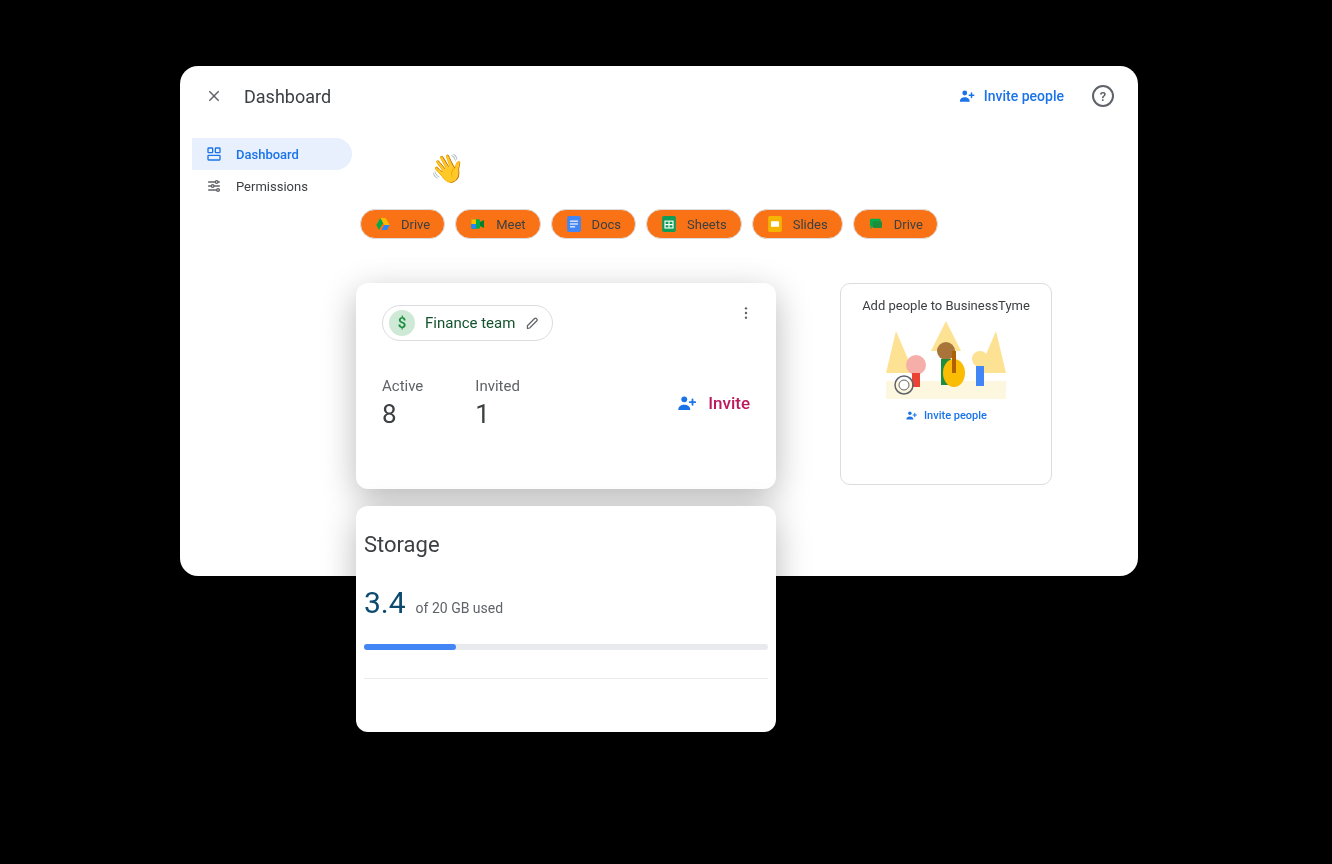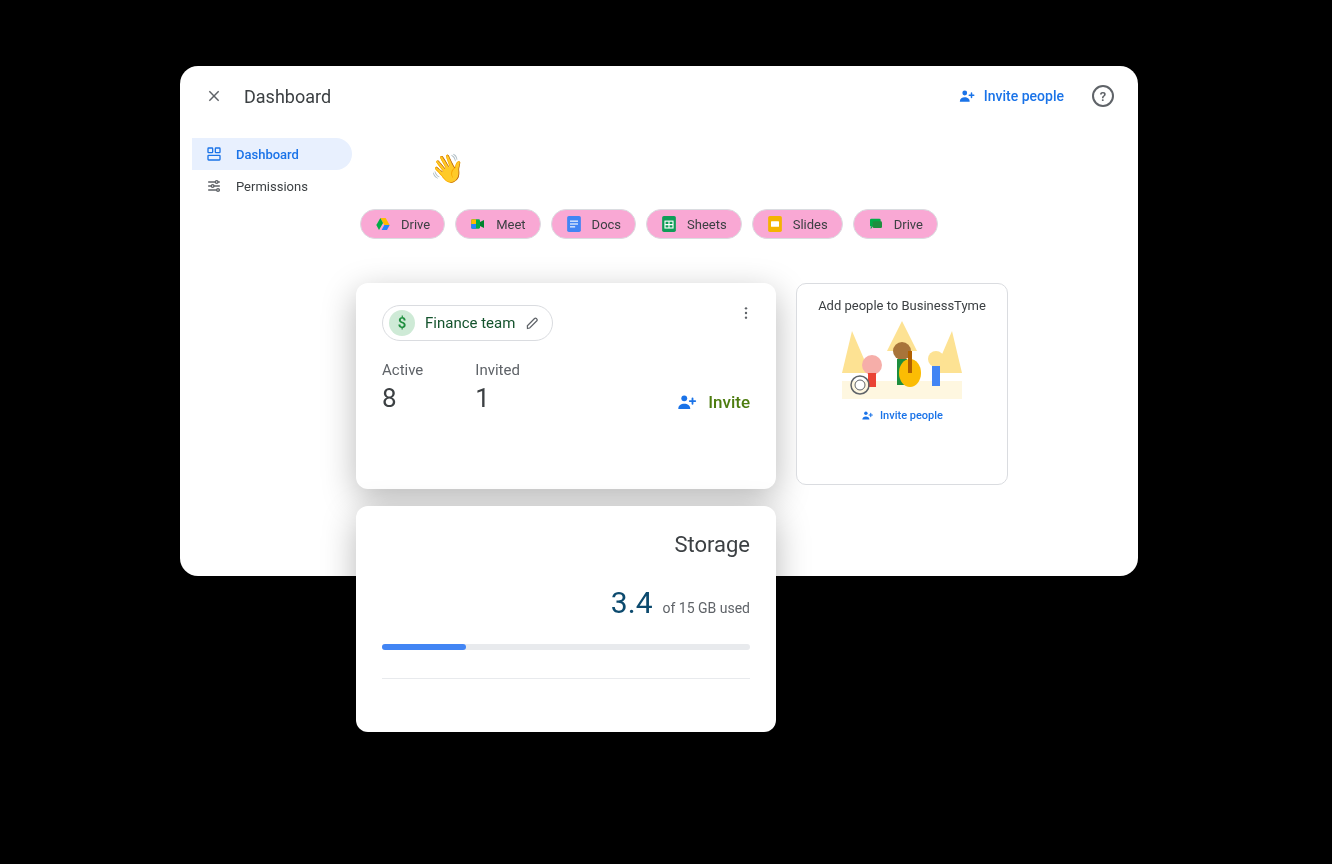--- a/index.html
+++ b/index.html
@@ -50,21 +50,21 @@
     display:flex; align-items:center; gap:18px;
     margin: 14px 0 24px 70px;
     font-size:28px; color:#3c4043;
   }
   
   .apps-row { display:flex; gap:10px; margin-left:0; }
   .app-chip {
     display:flex; align-items:center; gap:10px;
     height:30px; padding:0 14px;
     border:1px solid #dadce0; border-radius:15px;
-    font-size:13px; color:#3c4043; cursor:pointer; background:#f9a8d4;
+    font-size:13px; color:#3c4043; cursor:pointer; background:#f97316;
   }
   .app-chip .ic { width:16px; height:16px; display:flex; align-items:center; justify-content:center;}
   
   .people-card {
     position:absolute; left:356px; top:283px;
     width:420px; height:206px;
     background:#fff; border-radius:12px;
     box-shadow:0 10px 34px rgba(0,0,0,.28);
     padding:22px 26px;
   }
@@ -72,47 +72,46 @@
     display:inline-flex; align-items:center; gap:10px;
     border:1px solid #dadce0; border-radius:20px;
     padding:4px 12px 4px 6px; cursor:pointer;
   }
   .team-badge { width:26px; height:26px; border-radius:50%; background:#ceead6;
     display:flex; align-items:center; justify-content:center; color:#1e8e3e; font-size:15px; font-weight:600;}
   .team-chip .lbl { font-size:15px; color:#14532d;}
   .pencil { color:#5f6368; }
   .kebab { position:absolute; right:22px; top:22px; color:#5f6368; cursor:pointer;}
   .people-title { margin-top:16px; font-size:22px; color:#3c4043;}
-  .stats-row { display:flex; gap:52px; margin-top:20px; align-items:flex-end;}
+  .stats-row { display:flex; gap:52px; margin-top:36px; align-items:center;}
   .stat .lbl { font-size:15px; color:#5f6368;}
   .stat .val { font-size:26px; color:#3c4043; margin-top:4px;}
   .invite-btn {
     margin-left:auto; display:flex; align-items:center; gap:10px;
-    color:#4d7c0f; font-size:17px; font-weight:500; cursor:pointer;
+    color:#be185d; font-size:17px; font-weight:500; cursor:pointer;
   }
   
   .promo-card {
-    position:absolute; left:796px; top:283px;
+    position:absolute; left:840px; top:283px;
     width:212px; height:202px;
     background:#fff; border:1px solid #dadce0; border-radius:10px;
     text-align:center; padding:14px 10px;
   }
   .promo-title { font-size:13px; color:#3c4043; margin-bottom:8px;}
   .promo-illus { width:120px; height:78px; margin:0 auto;}
   .promo-desc { font-size:10px; color:#5f6368; line-height:1.35; margin:10px 4px 0;}
   .promo-invite { display:inline-flex; align-items:center; gap:6px;
     color:#1a73e8; font-size:11px; font-weight:500; margin-top:10px; cursor:pointer;}
   
   .storage-card {
     position:absolute; left:356px; top:506px;
     width:420px; height:226px;
     background:#fff; border-radius:12px;
     box-shadow:0 10px 34px rgba(0,0,0,.28);
-    padding:26px 26px;
-    text-align:right;
+    padding:26px 8px;
   }
   .storage-title { font-size:22px; color:#3c4043; margin-bottom:28px;}
   .storage-val { font-size:30px; color:#0c4a6e; display:inline-block; }
   .storage-of { font-size:14px; color:#5f6368; margin-left:6px;}
   .bar { width:100%; height:6px; background:#e8eaed; border-radius:3px; margin-top:24px; position:relative;}
   .bar-fill { position:absolute; left:0; top:0; height:100%; background:#4285f4; border-radius:3px; width:21%;}
   .rule { border:none; border-top:1px solid #e8eaed; margin-top:28px;}
 
   svg { display:block; }
 </style>
@@ -303,19 +302,19 @@
         </svg>
     </span>
     <span>Invite people</span>
   </div>
 </div>
 
 <div class="storage-card">
   <div class="storage-title">Storage</div>
   <div>
     <span class="storage-val">3.4</span>
-    <span class="storage-of">of 15 GB used</span>
+    <span class="storage-of">of 20 GB used</span>
   </div>
   <div class="bar">
     <div class="bar-fill" style="width: 22.7%;"></div>
   </div>
   <hr class="rule">
 </div>
 
 </body></html>

